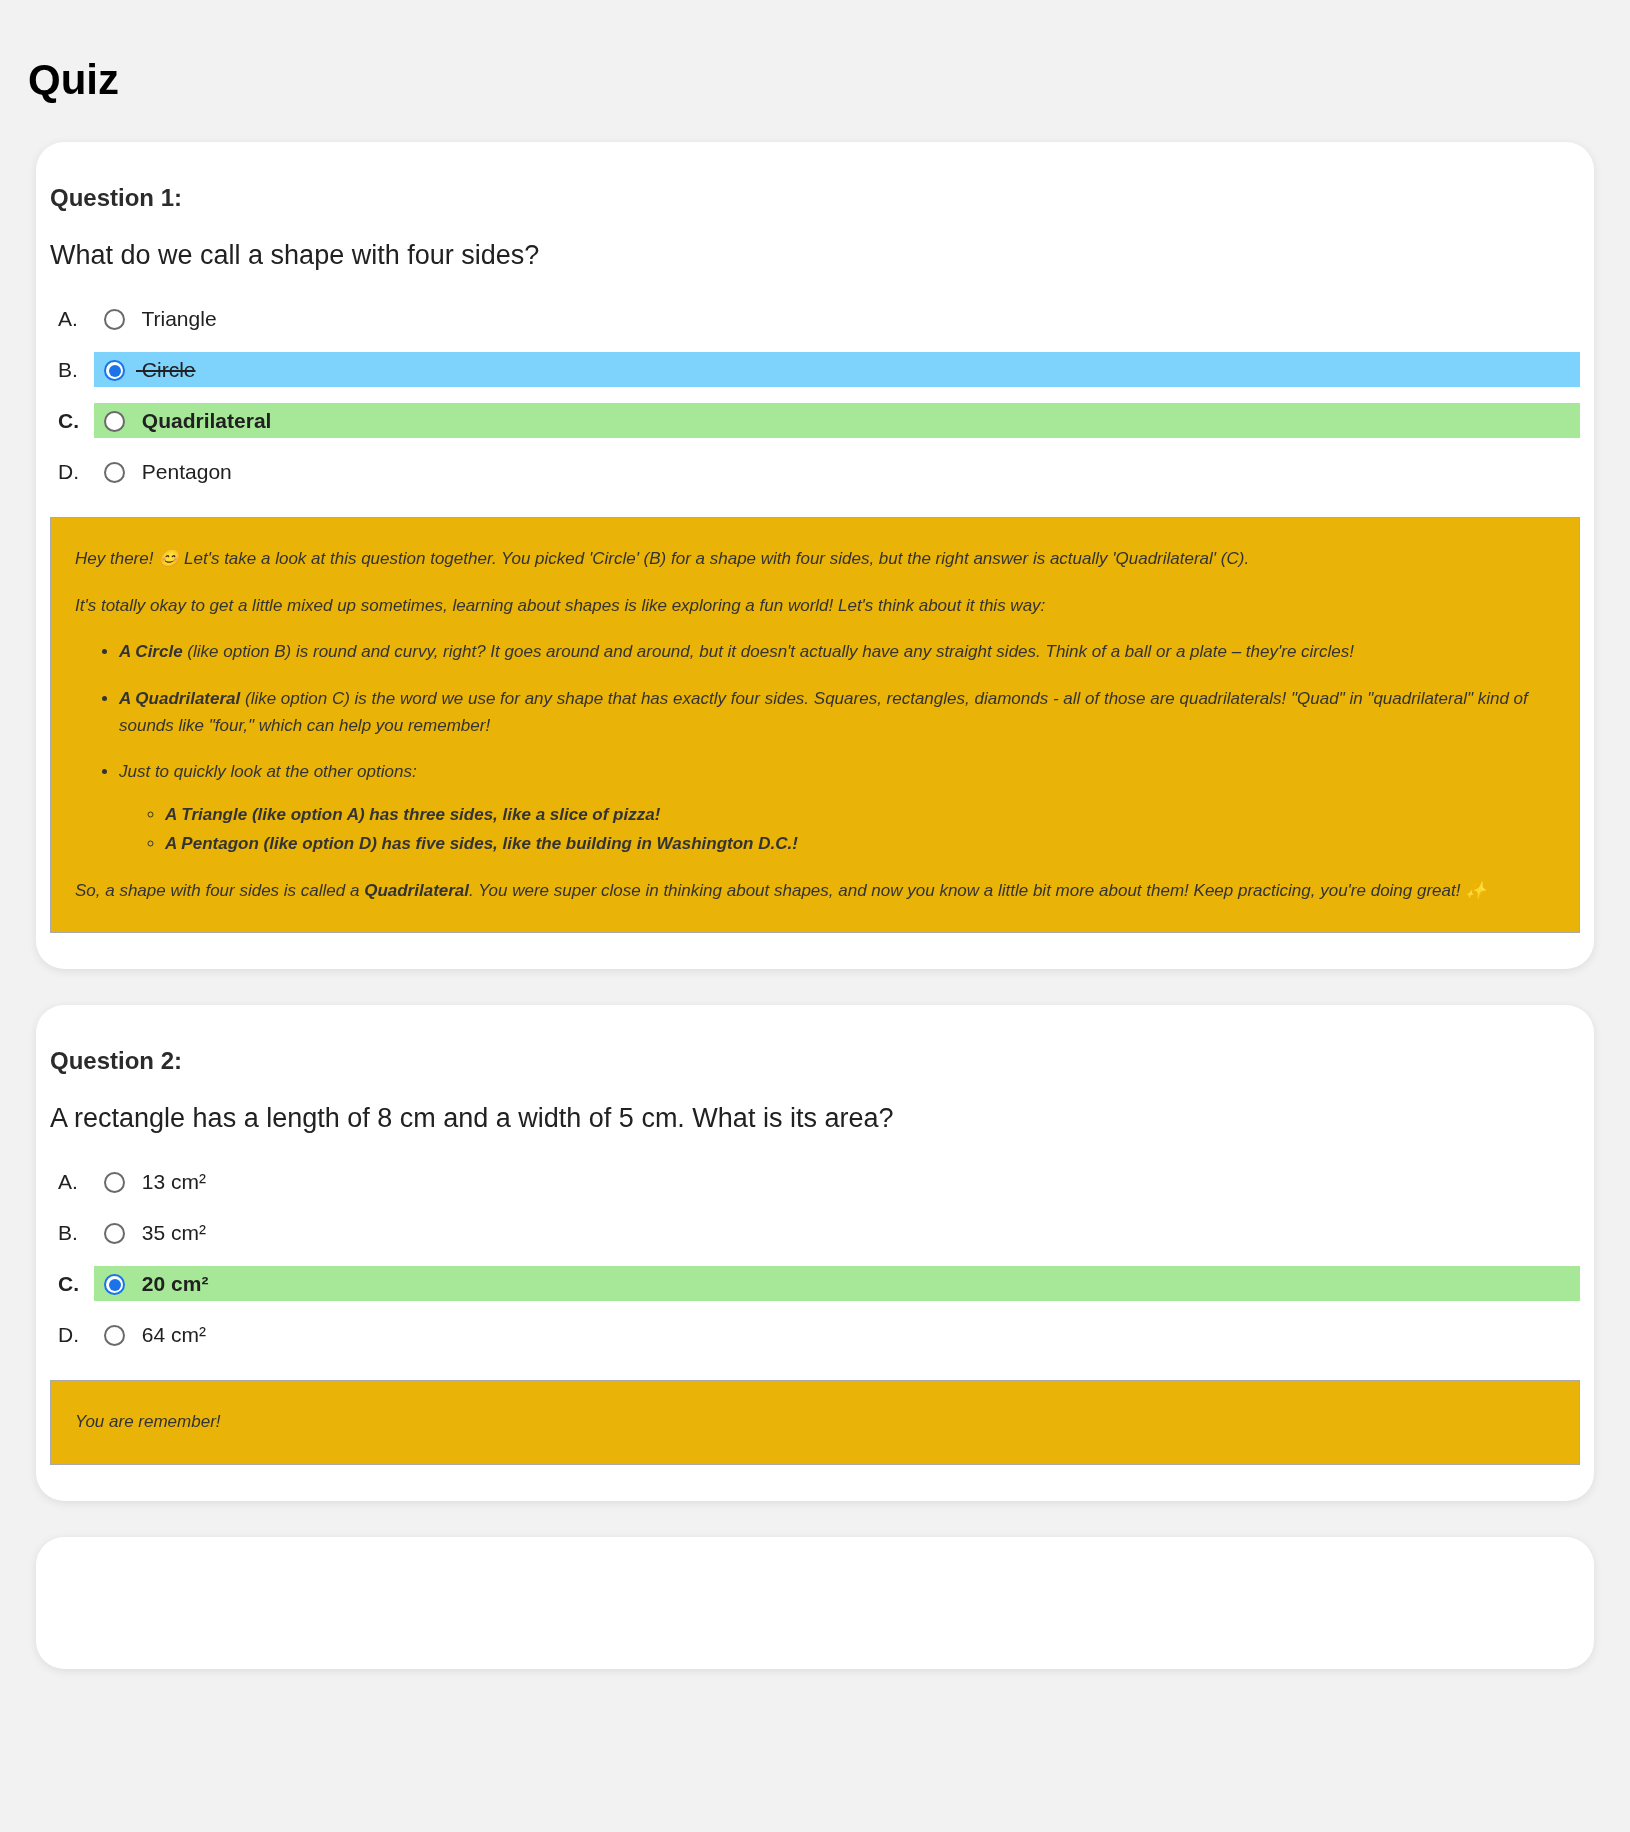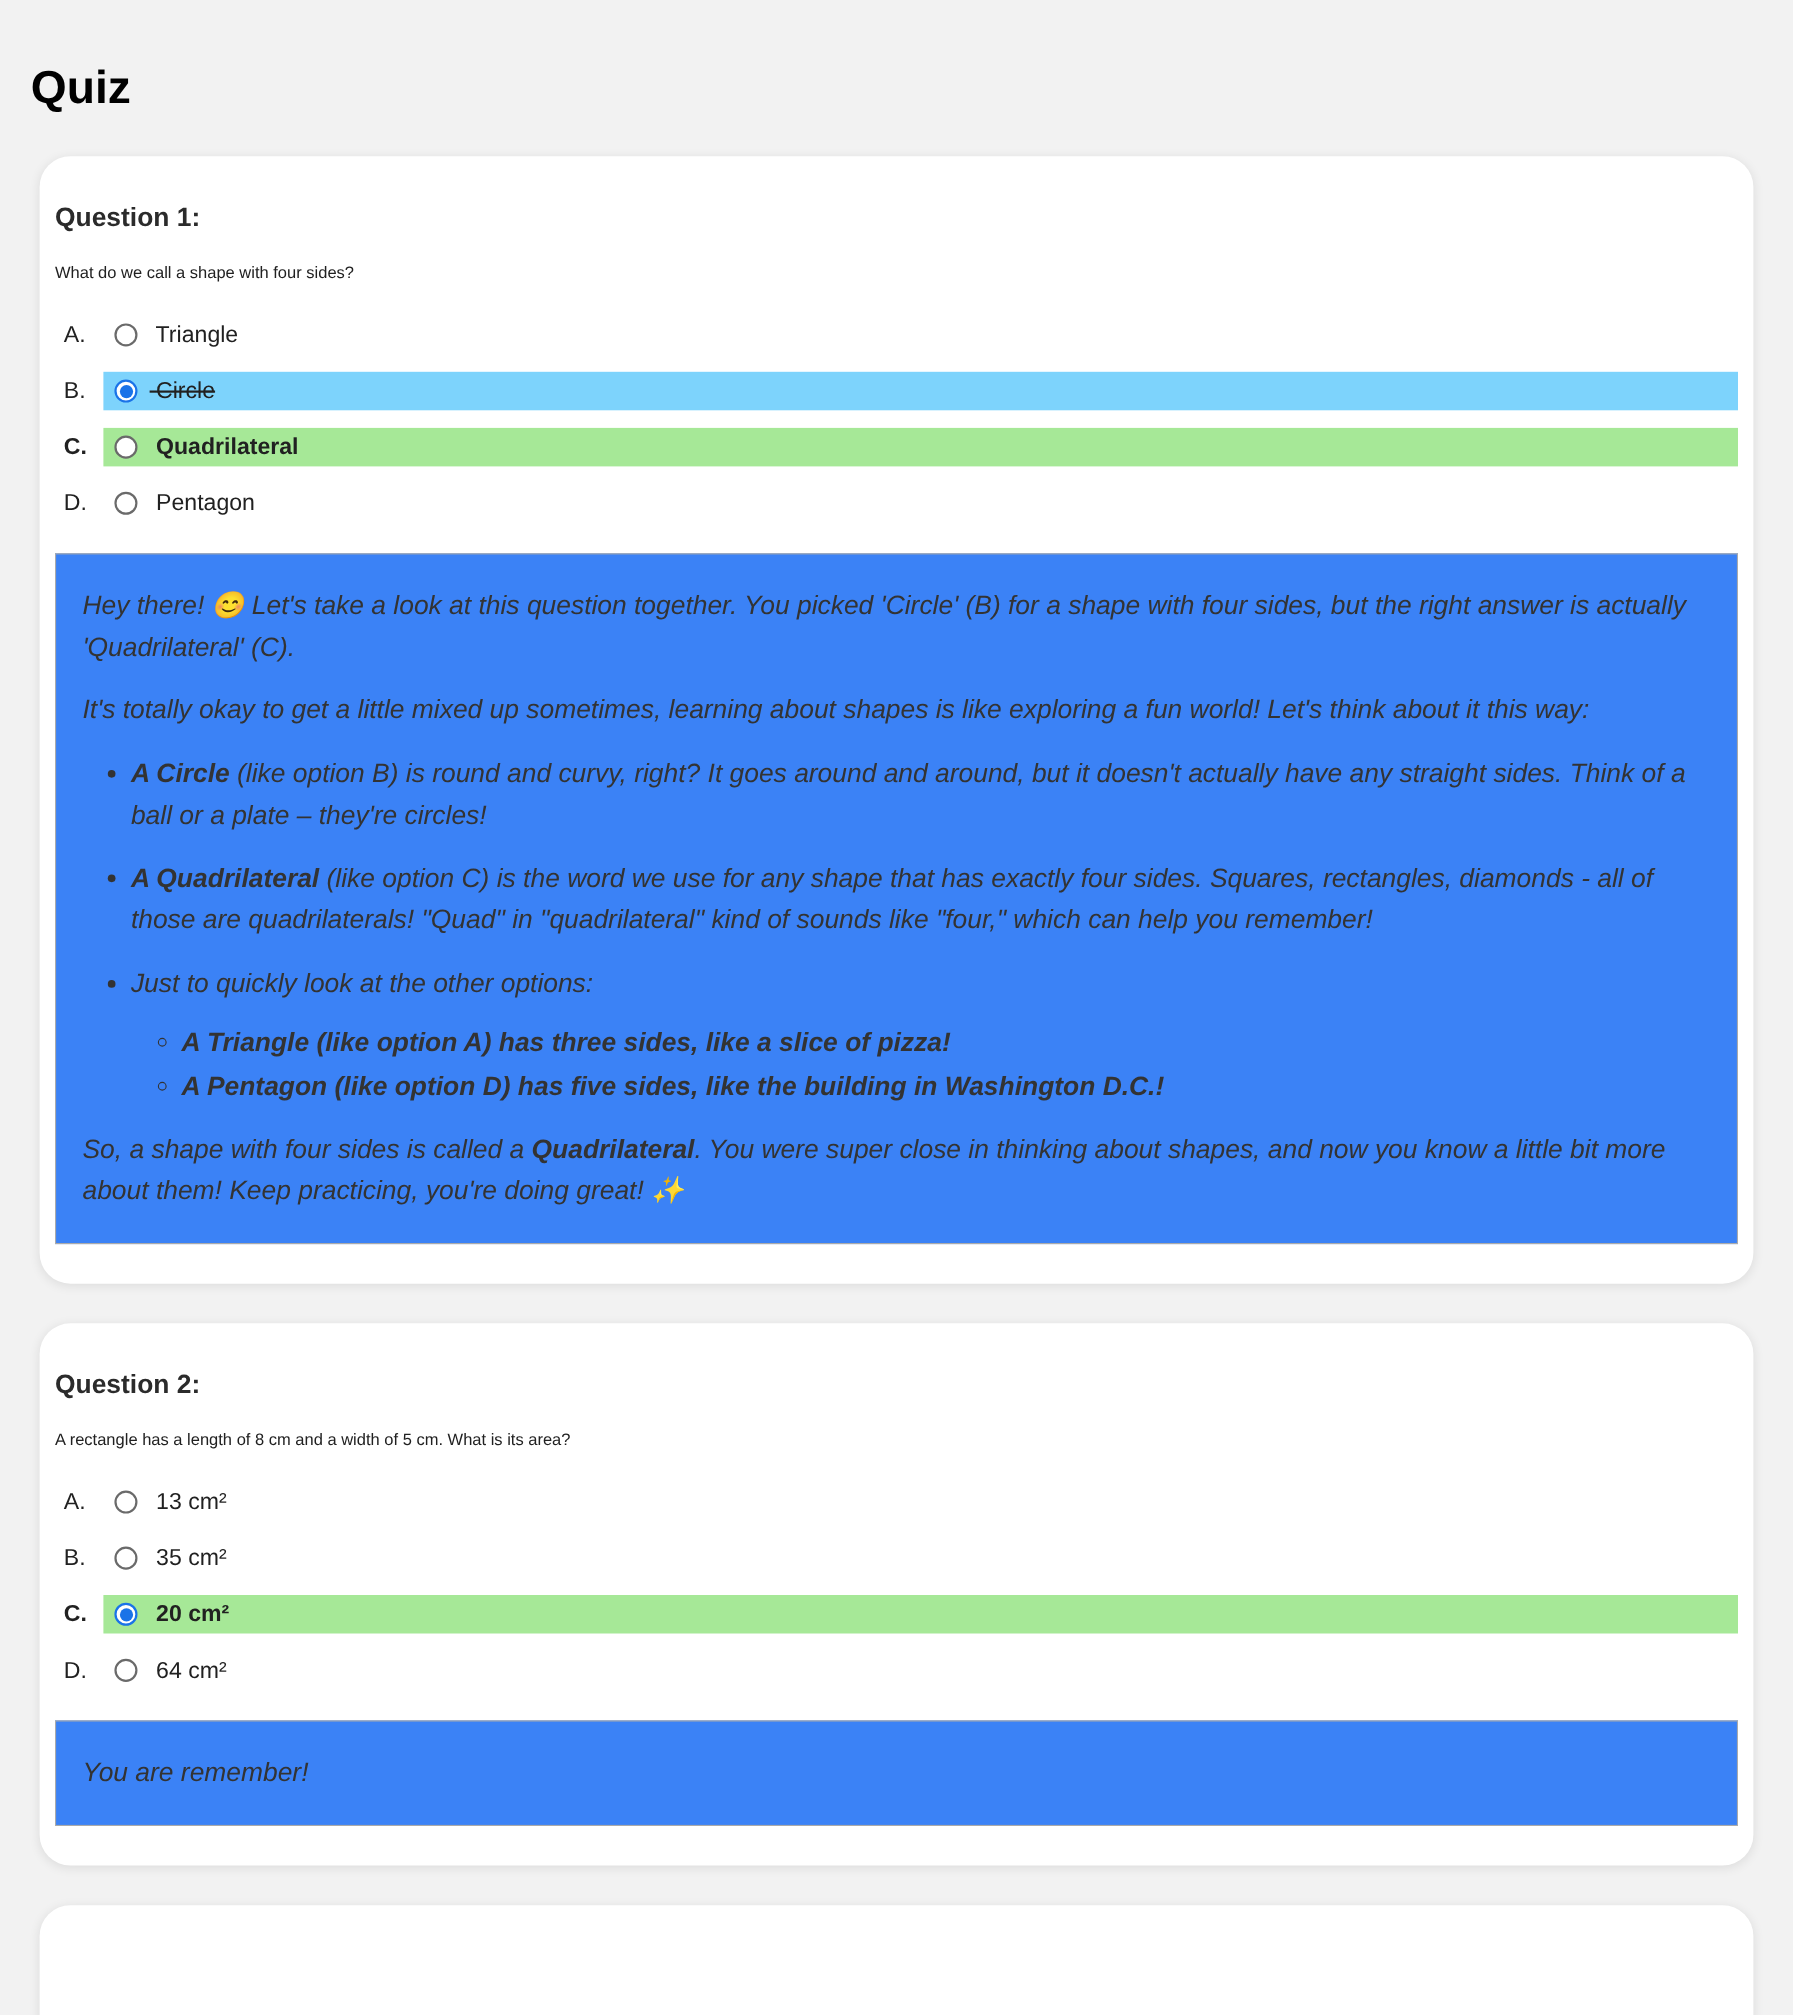--- a/index.html
+++ b/index.html
@@ -30,21 +30,21 @@
     padding: 36px 14px;
     margin: 0 8px 36px 8px;
   }
   .q-heading {
     font-size: 24px;
     font-weight: 700;
     color: #2b2b2b;
     margin: 6px 0 28px 0;
   }
   .q-text {
-    font-size: 15px;
+    font-size: 27px;
     margin: 0 0 30px 0;
   }
   ul.options {
     list-style: none;
     margin: 0 0 28px 0;
     padding: 0 0 0 8px;
   }
   li.option {
     display: flex;
     align-items: center;
@@ -89,24 +89,24 @@
     position: absolute;
     left: 2.5px;
     top: 2.5px;
     width: 12px;
     height: 12px;
     border-radius: 50%;
     background: #1a73e8;
   }
   .feedback {
     border: 1px solid #aaaaaa;
-    background: #3b82f6;
+    background: #eab308;
     padding: 8px 24px;
     font-style: italic;
-    font-size: 24px;
+    font-size: 17px;
     line-height: 1.57;
     color: #333333;
   }
   .feedback p { margin: 20px 0; }
   .feedback ul {
     margin: 20px 0;
     padding-left: 44px;
   }
   .feedback ul > li { margin-bottom: 20px; }
   .feedback ul ul {

